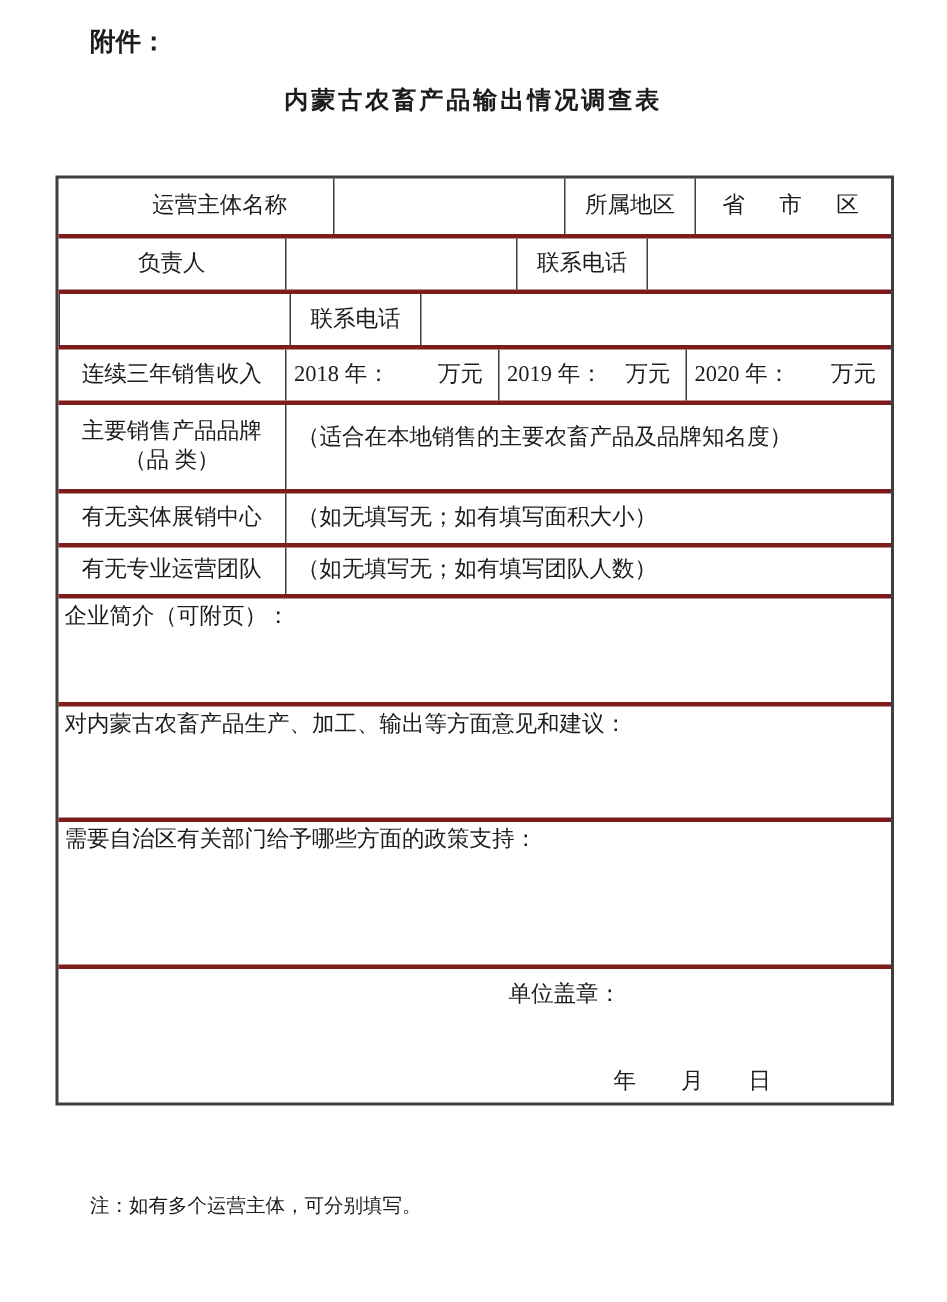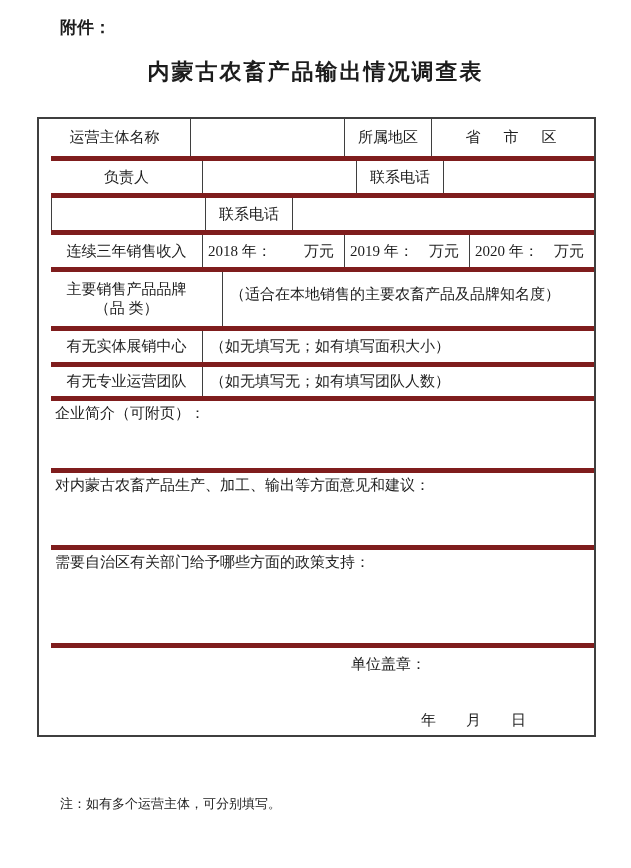--- a/index.html
+++ b/index.html
@@ -22,32 +22,32 @@
   }
   .doc-title {
     position: absolute;
     left: 0;
     right: 0;
     top: 57px;
     margin: 0;
     text-align: center;
     font-family: "Liberation Sans", "DejaVu Sans", sans-serif;
     font-weight: bold;
-    font-size: 22px;
+    font-size: 16px;
     letter-spacing: 2px;
   }
   .form-table {
     position: absolute;
     left: 37px;
     top: 117px;
     width: 555px;
     border: 2px solid #3f3f3f;
   }
   .row { display: flex; box-sizing: border-box; }
-  .bt { border-top: 5px solid #7f1d1d; margin-left: 12px; }
+  .bt { border-top: 3px solid #7f1d1d; }
   .cell {
     box-sizing: border-box;
     display: flex;
     align-items: center;
     font-size: 15px;
     line-height: 1.25;
     overflow: hidden;
   }
   .bl { border-left: 1px solid #3f3f3f; }
   .label-cell { justify-content: center; text-align: center; flex-direction: column; }
@@ -72,22 +72,22 @@
   .sig-row { position: relative; box-sizing: border-box; }
   .stamp { position: absolute; left: 300px; top: 7px; font-size: 15px; }
   .date-line { position: absolute; left: 370px; bottom: 5px; display: flex; gap: 30px; font-size: 15px; }
   .footnote {
     position: absolute;
     left: 60px;
     top: 795px;
     font-size: 13px;
   }
   
-  .h-r1 { height: 37px; } .h-r2 { height: 37px; } .h-r3 { height: 37px; }
-  .h-r4 { height: 37px; } .h-r5 { height: 59px; gap: 20px; } .h-r6 { height: 64px; }
+  .h-r1 { height: 37px; margin-left: 32px; } .h-r2 { height: 37px; } .h-r3 { height: 37px; }
+  .h-r4 { height: 37px; } .h-r5 { height: 59px; } .h-r6 { height: 64px; }
   .h-r7 { height: 36px; } .h-r8 { height: 34px; } .h-r9 { height: 72px; }
   .h-r10 { height: 77px; } .h-r11 { height: 98px; } .h-r12 { height: 92px; }
 </style>
 </head>
 <body>
 
 <div class="page">
 
   <div class="attachment">附件：</div>
 

